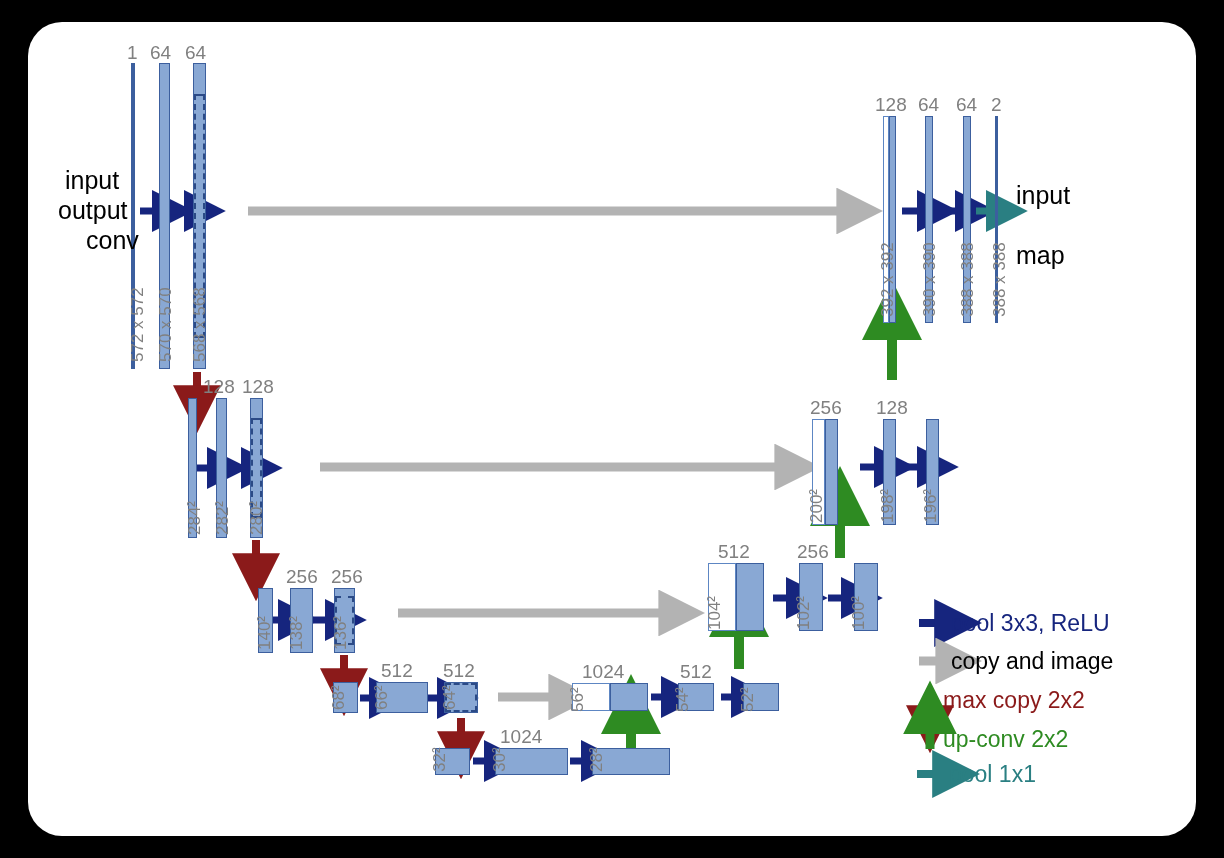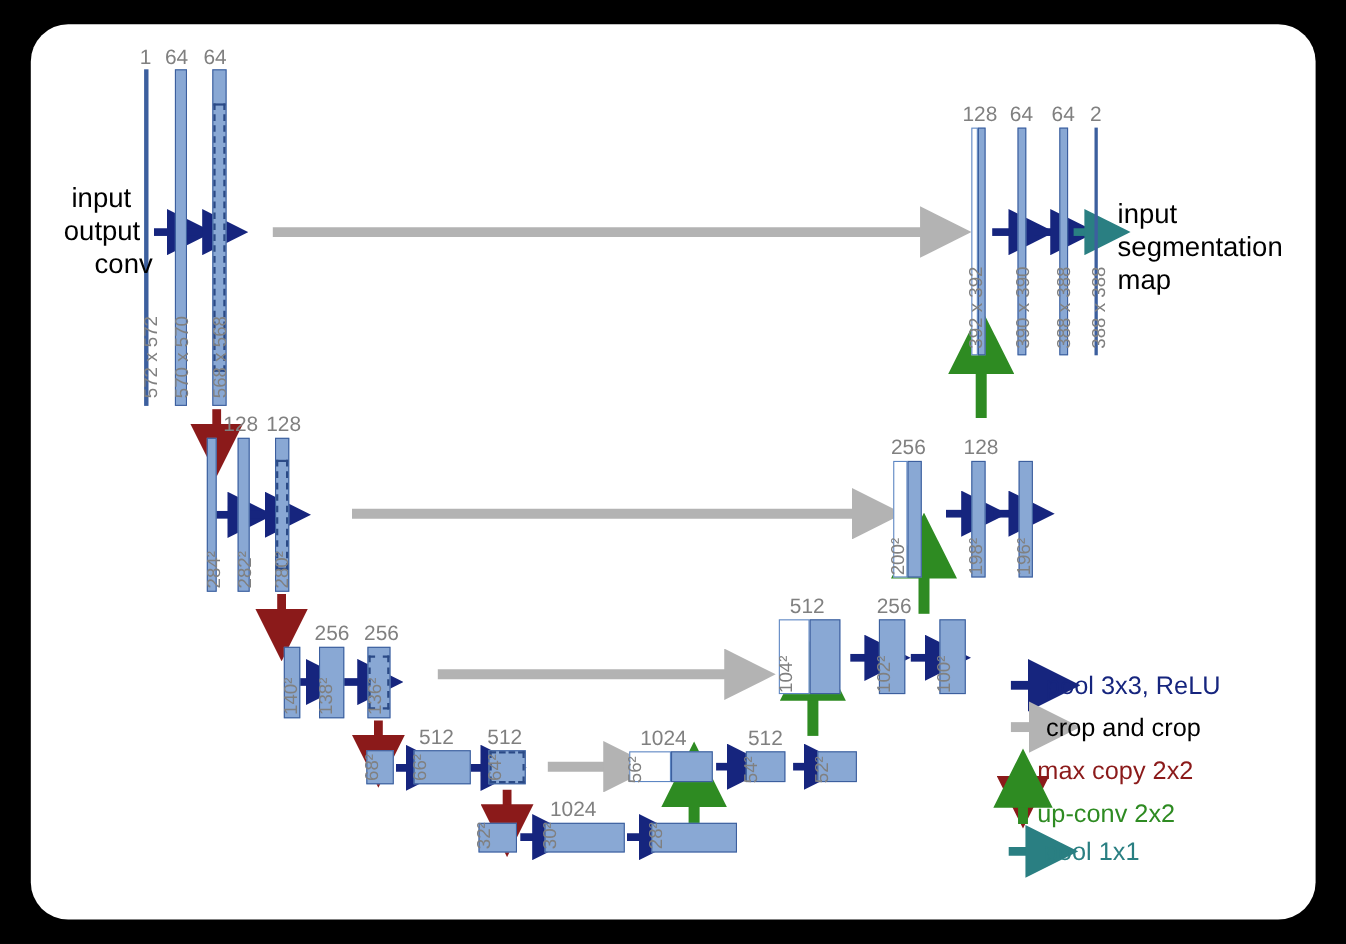--- a/index.html
+++ b/index.html
@@ -207,33 +207,32 @@
     <div class="lbl" style="left:890px;top:73px;">64</div>
     <div class="lbl" style="left:928px;top:73px;">64</div>
     <div class="lbl" style="left:963px;top:73px;">2</div>
 
     <div class="vlbl" style="left:851px;top:295px;">392 x 392</div>
     <div class="vlbl" style="left:893px;top:295px;">390 x 390</div>
     <div class="vlbl" style="left:931px;top:295px;">388 x 388</div>
     <div class="vlbl" style="left:963px;top:295px;">388 x 388</div>
 
     <div class="blacktext" style="left:988px;top:158px;">input</div>
-    <div class="blacktext" style="left:988px;top:188px;">segmentation</div>
     <div class="blacktext" style="left:988px;top:218px;">map</div>
 
     <svg class="ov" viewBox="0 0 1168 814" style="left:0;top:0;">
       <g>
         <line x1="891" y1="601" x2="911" y2="601" stroke="#16257e" stroke-width="8" marker-end="url(#mNavy)"></line>
         <line x1="891" y1="639" x2="911" y2="639" stroke="#b3b3b3" stroke-width="9" marker-end="url(#mGray)"></line>
         <line x1="902" y1="668" x2="902" y2="688" stroke="#8b1a1a" stroke-width="8" marker-end="url(#mRed)"></line>
         <line x1="902" y1="727" x2="902" y2="707" stroke="#2e8b22" stroke-width="9" marker-end="url(#mGreen)"></line>
         <line x1="889" y1="752" x2="909" y2="752" stroke="#2a7f82" stroke-width="8" marker-end="url(#mTeal)"></line>
       </g>
     </svg>
 
     <div class="legtext" style="left:923px;top:590px;color:#16257e;">pool 3x3, ReLU</div>
-    <div class="legtext" style="left:923px;top:628px;color:#000000;">crop and crop</div>
+    <div class="legtext" style="left:923px;top:628px;color:#000000;">copy and image</div>
     <div class="legtext" style="left:915px;top:667px;color:#8b1a1a;">max copy 2x2</div>
     <div class="legtext" style="left:915px;top:706px;color:#2e8b22;">up-conv 2x2</div>
     <div class="legtext" style="left:921px;top:741px;color:#2a7f82;">pool 1x1</div>
 
   </div>
 </div>
 
 </body></html>

